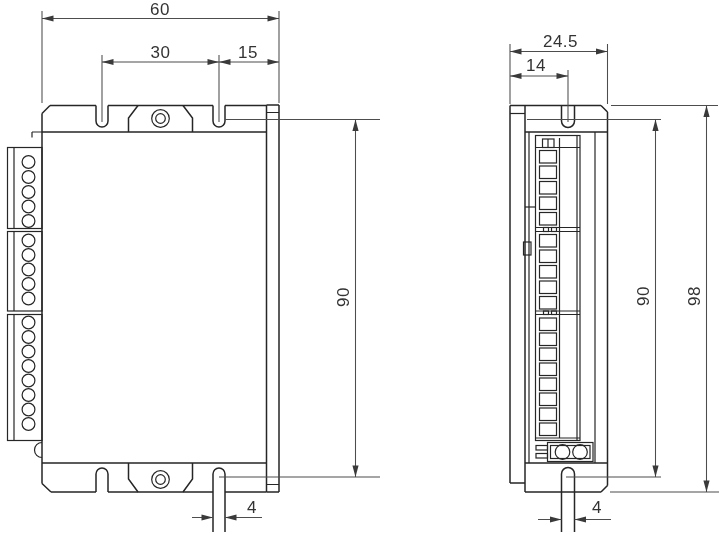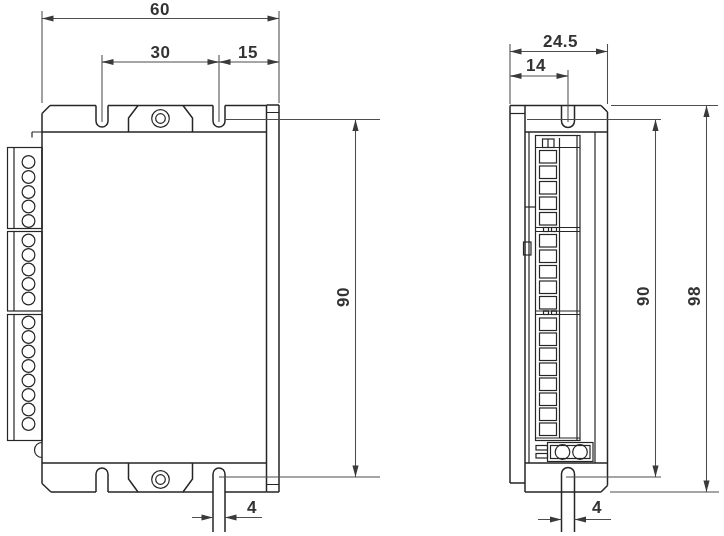--- a/index.html
+++ b/index.html
@@ -2,21 +2,20 @@
 <html><head>
 <meta charset="utf-8">
 <style>
   html,body{margin:0;padding:0;background:#ffffff;}
   .stage{
     position:relative;
     width:724px;height:536px;
     background:#ffffff;
     overflow:hidden;
     font-family:"Liberation Sans", sans-serif;
-    font-weight:bold;
   }
   svg{display:block;}
   
   .p{fill:none;stroke:#262626;stroke-width:1.5;stroke-linecap:butt;stroke-linejoin:miter;}
   .p2{fill:none;stroke:#262626;stroke-width:1.2;}
   
   .d{fill:none;stroke:#4d4d4d;stroke-width:1.05;}
   .ar{fill:#3a3a3a;stroke:none;}
   text.dim{
     font-family:"Liberation Sans", sans-serif;

